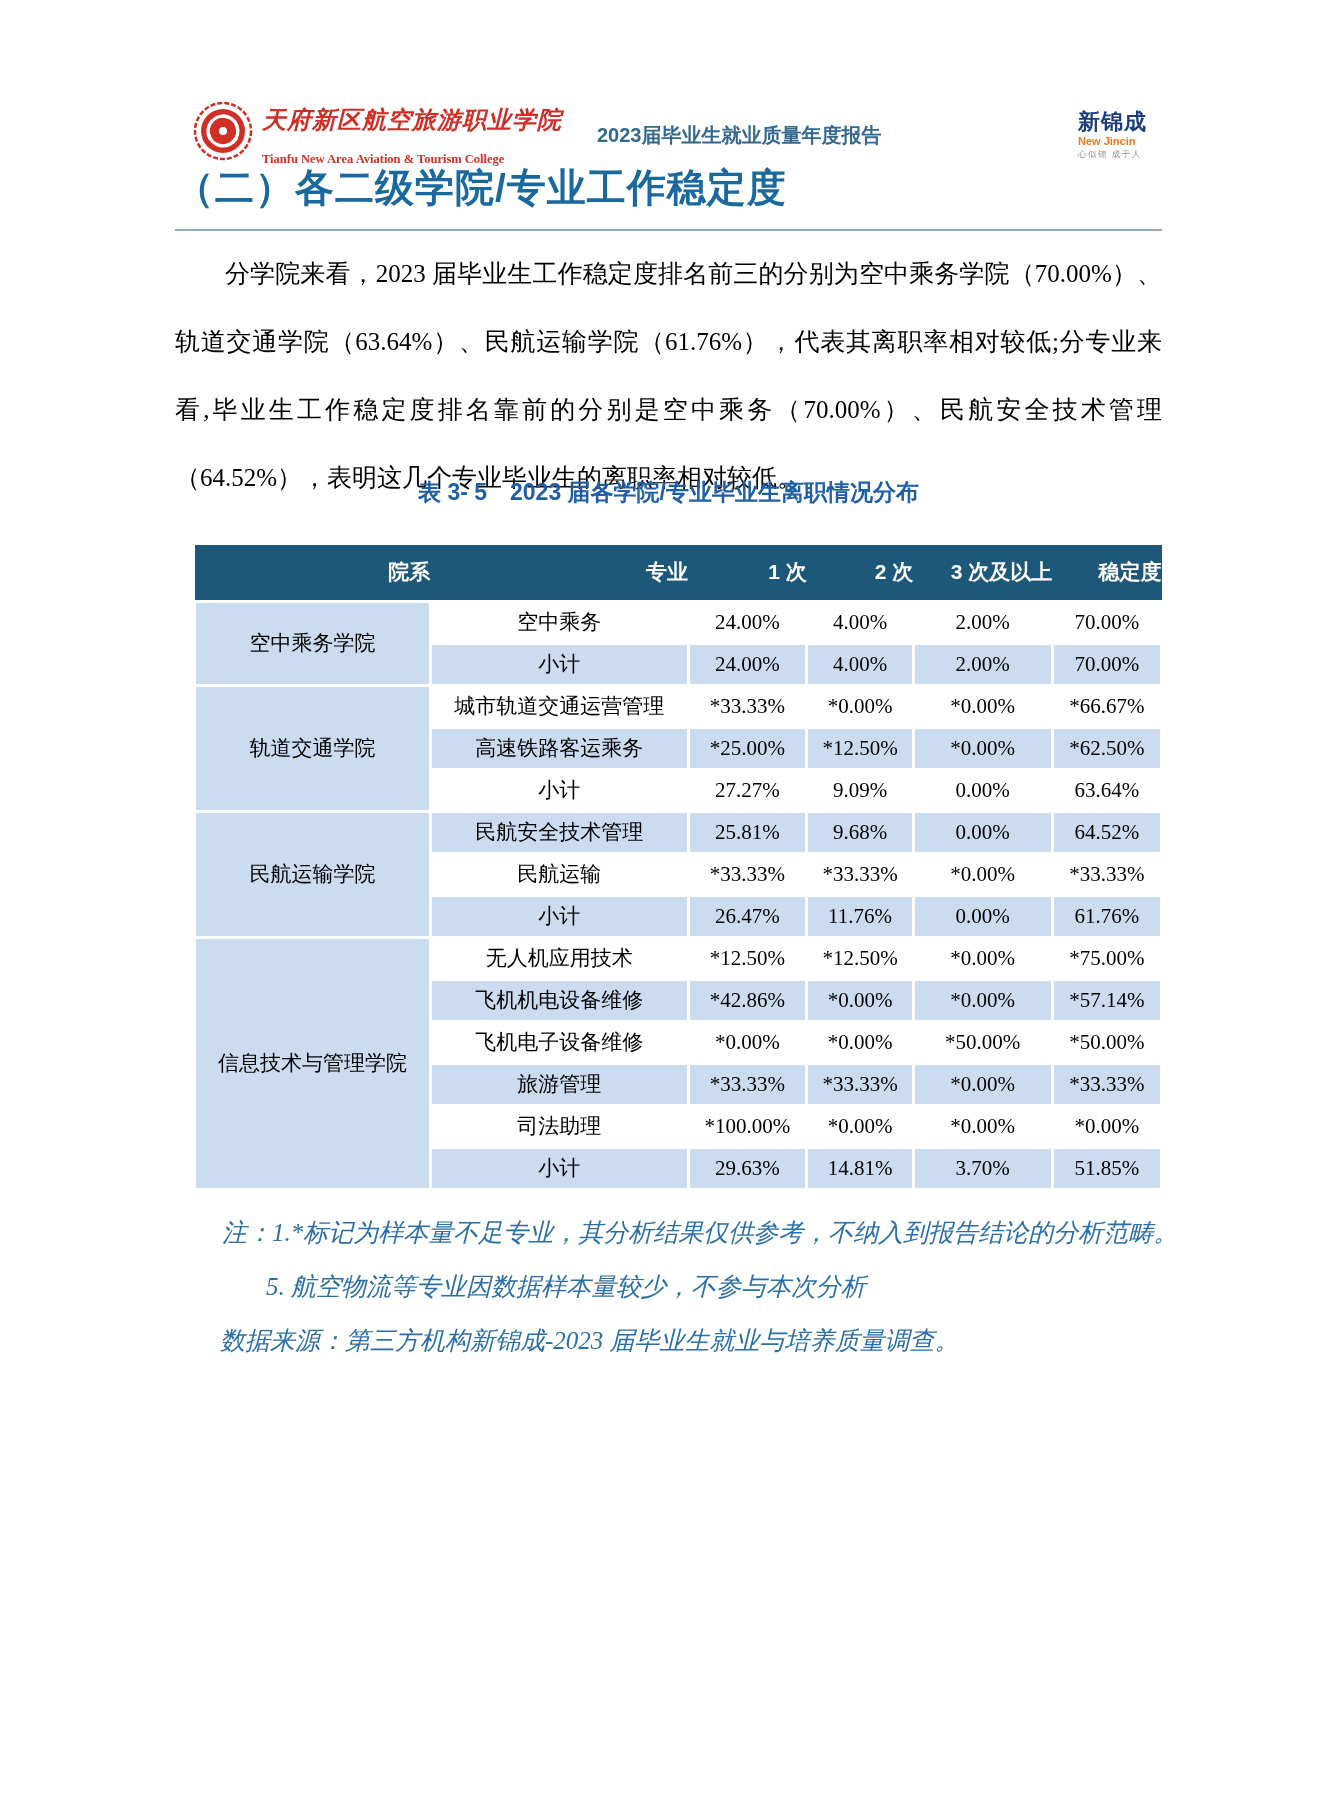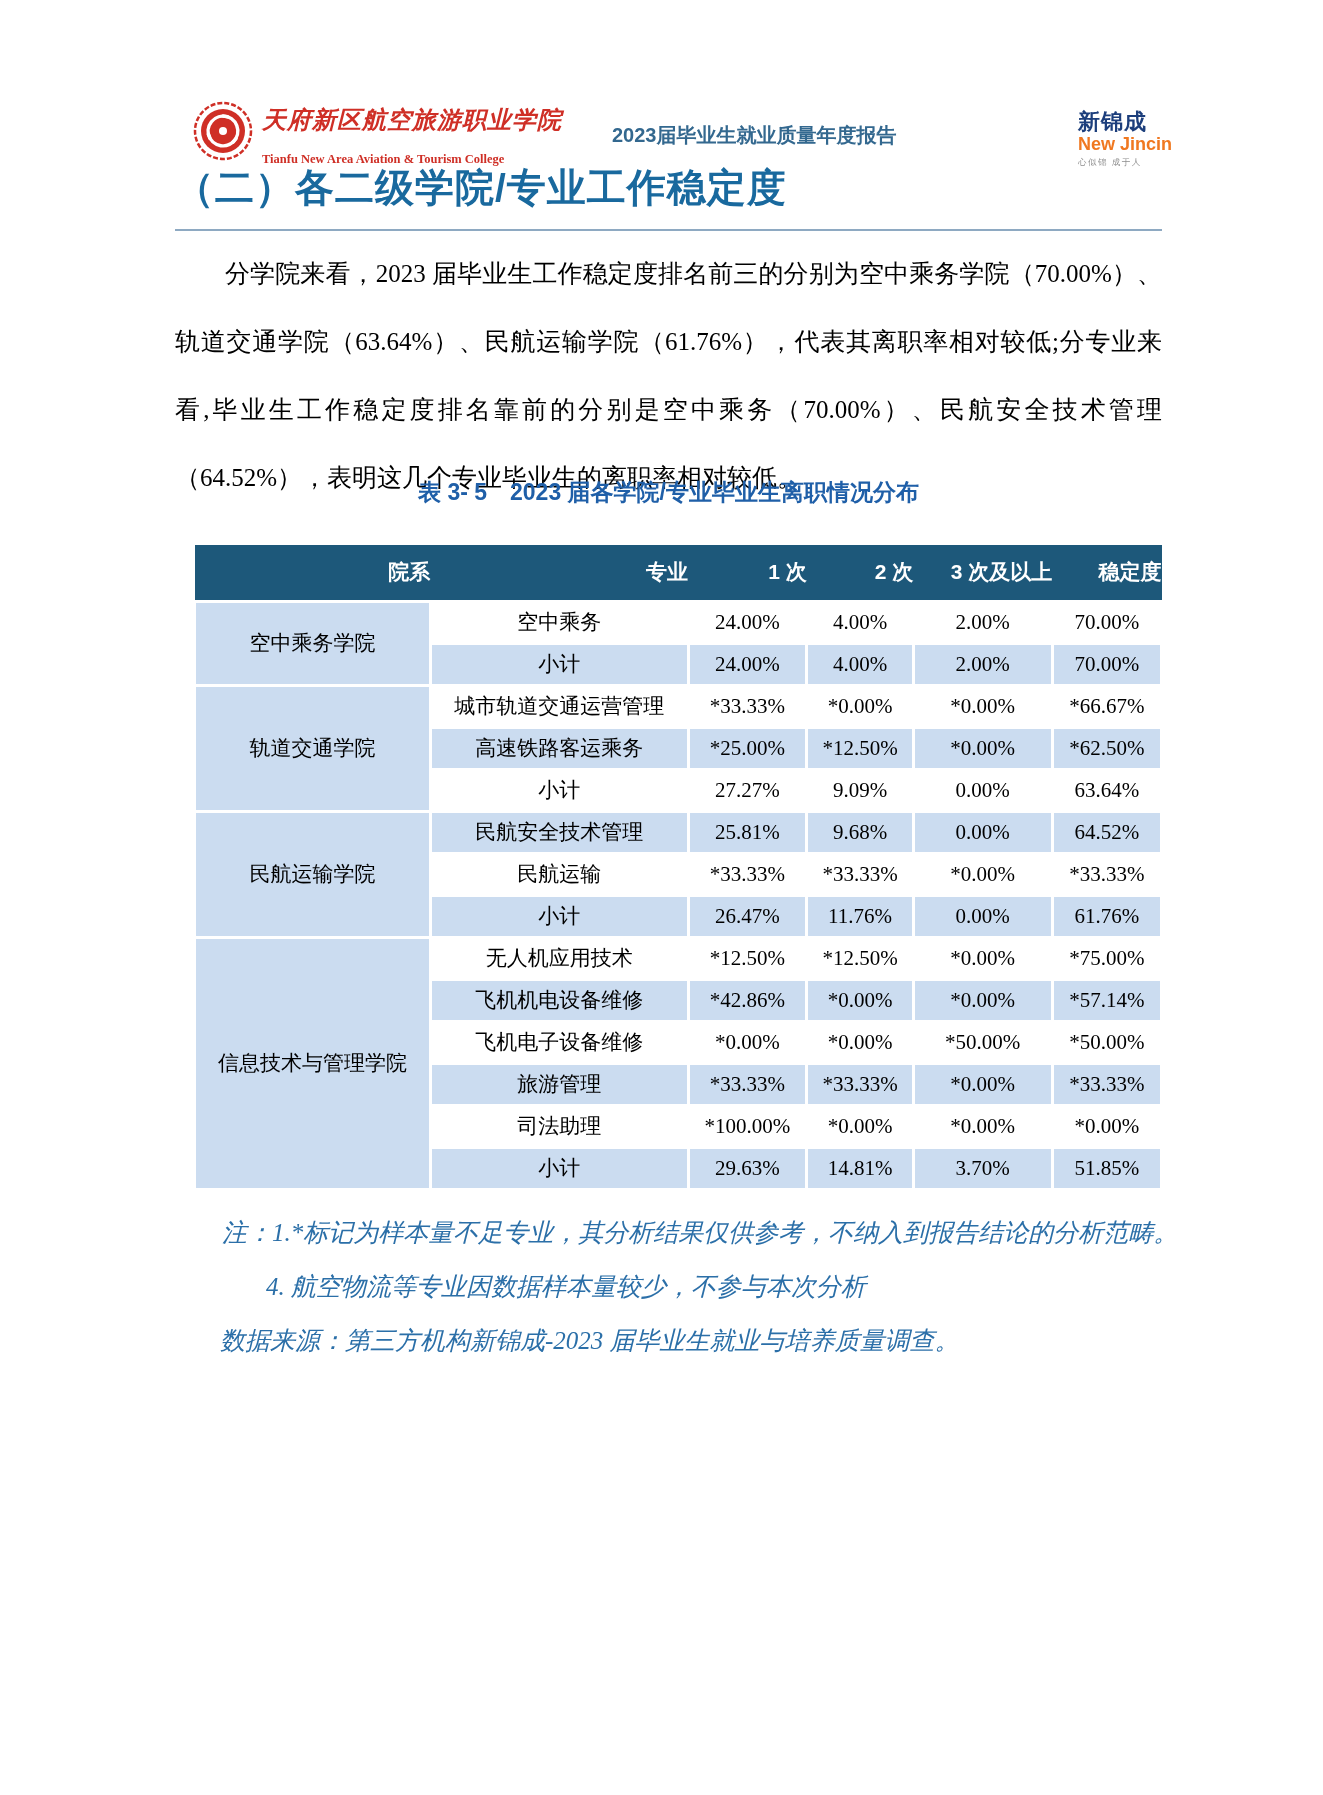--- a/index.html
+++ b/index.html
@@ -25,27 +25,27 @@
   .college-block{position:absolute;left:262px;top:104px;width:330px;}
   .college-zh{
     font-family:"Liberation Serif","DejaVu Serif",serif;font-style:italic;font-weight:bold;
     font-size:24px;color:var(--brand-red);letter-spacing:1px;white-space:nowrap;
   }
   .college-en{
     font-family:"Liberation Serif","DejaVu Serif",serif;font-weight:bold;
     font-size:12.5px;color:var(--brand-red);margin-top:16px;white-space:nowrap;
   }
   .report-title{
-    position:absolute;left:612px;top:122px;
+    position:absolute;left:597px;top:122px;
     font-family:"Liberation Sans","DejaVu Sans",sans-serif;font-weight:bold;
     font-size:20px;color:var(--report-title-blue);white-space:nowrap;
   }
   .brand-block{position:absolute;left:1078px;top:110px;width:140px;line-height:1.1;}
   .brand-zh{font-family:"Liberation Sans","DejaVu Sans",sans-serif;font-weight:bold;font-size:22px;color:var(--brand-navy);letter-spacing:1px;}
-  .brand-en{font-family:"Liberation Sans","DejaVu Sans",sans-serif;font-weight:bold;font-size:18px;color:var(--brand-orange);margin-top:1px;}
+  .brand-en{font-family:"Liberation Sans","DejaVu Sans",sans-serif;font-weight:bold;font-size:11px;color:var(--brand-orange);margin-top:1px;}
   .brand-slogan{font-family:"Liberation Sans","DejaVu Sans",sans-serif;font-size:8.5px;color:#8d8d8d;letter-spacing:1.5px;margin-top:3px;}
   
   .section-title{
     position:absolute;left:175px;top:161px;
     font-family:"Liberation Sans","DejaVu Sans",sans-serif;font-weight:bold;
     font-size:39px;color:var(--section-blue);letter-spacing:1px;white-space:nowrap;
   }
   .divider{position:absolute;left:175px;top:229px;width:987px;height:2px;background:var(--divider);}
   .body-paragraph{
     position:absolute;left:175px;top:240px;width:987px;
@@ -242,18 +242,18 @@
             <td class="val">29.63%</td>
             <td class="val">14.81%</td>
             <td class="val">3.70%</td>
             <td class="val">51.85%</td>
           </tr>
         </tbody>
     </table>
   </div>
 
   <div class="note note-1">注：1.*标记为样本量不足专业，其分析结果仅供参考，不纳入到报告结论的分析范畴。</div>
-  <div class="note note-2">4. 航空物流等专业因数据样本量较少，不参与本次分析</div>
+  <div class="note note-2">5. 航空物流等专业因数据样本量较少，不参与本次分析</div>
   <div class="note note-src">数据来源：第三方机构新锦成-2023 届毕业生就业与培养质量调查。</div>
 
   <div class="page-number">39</div>
 
 </div>
 
 </body></html>

